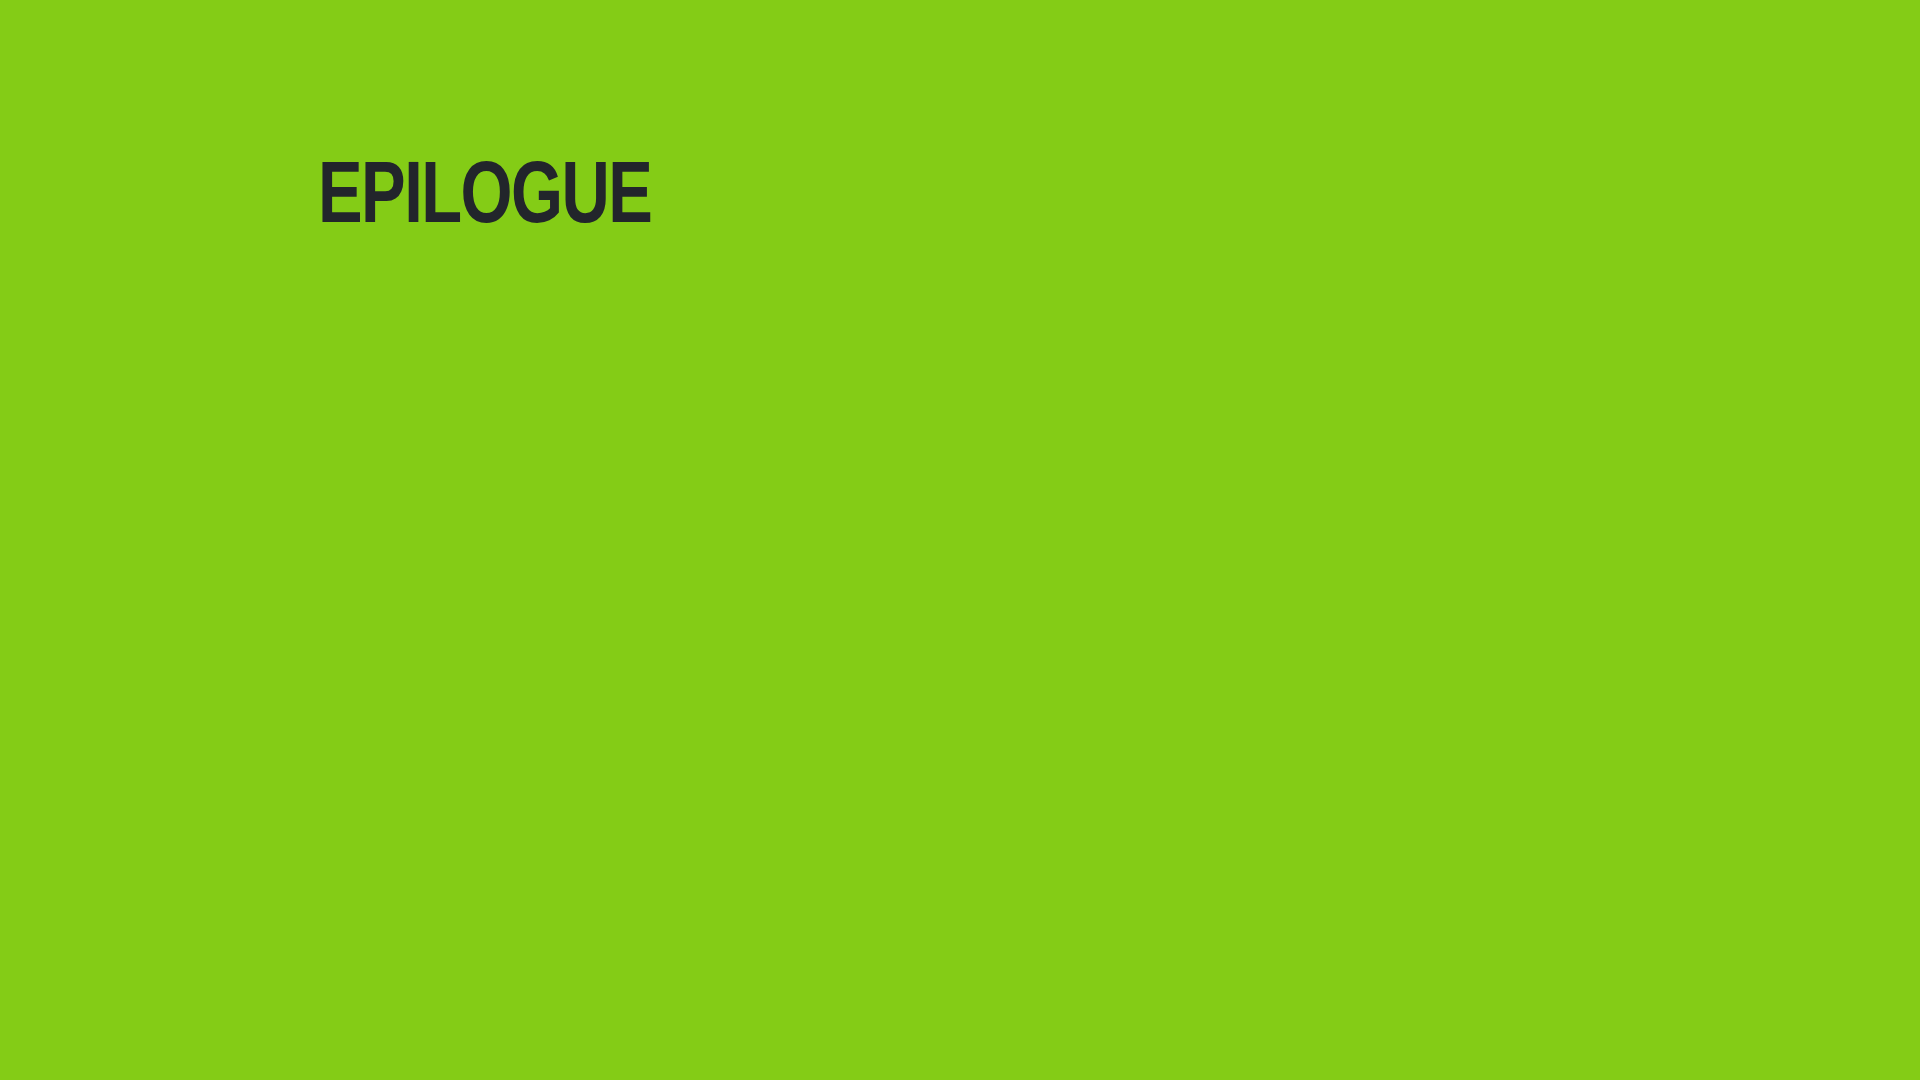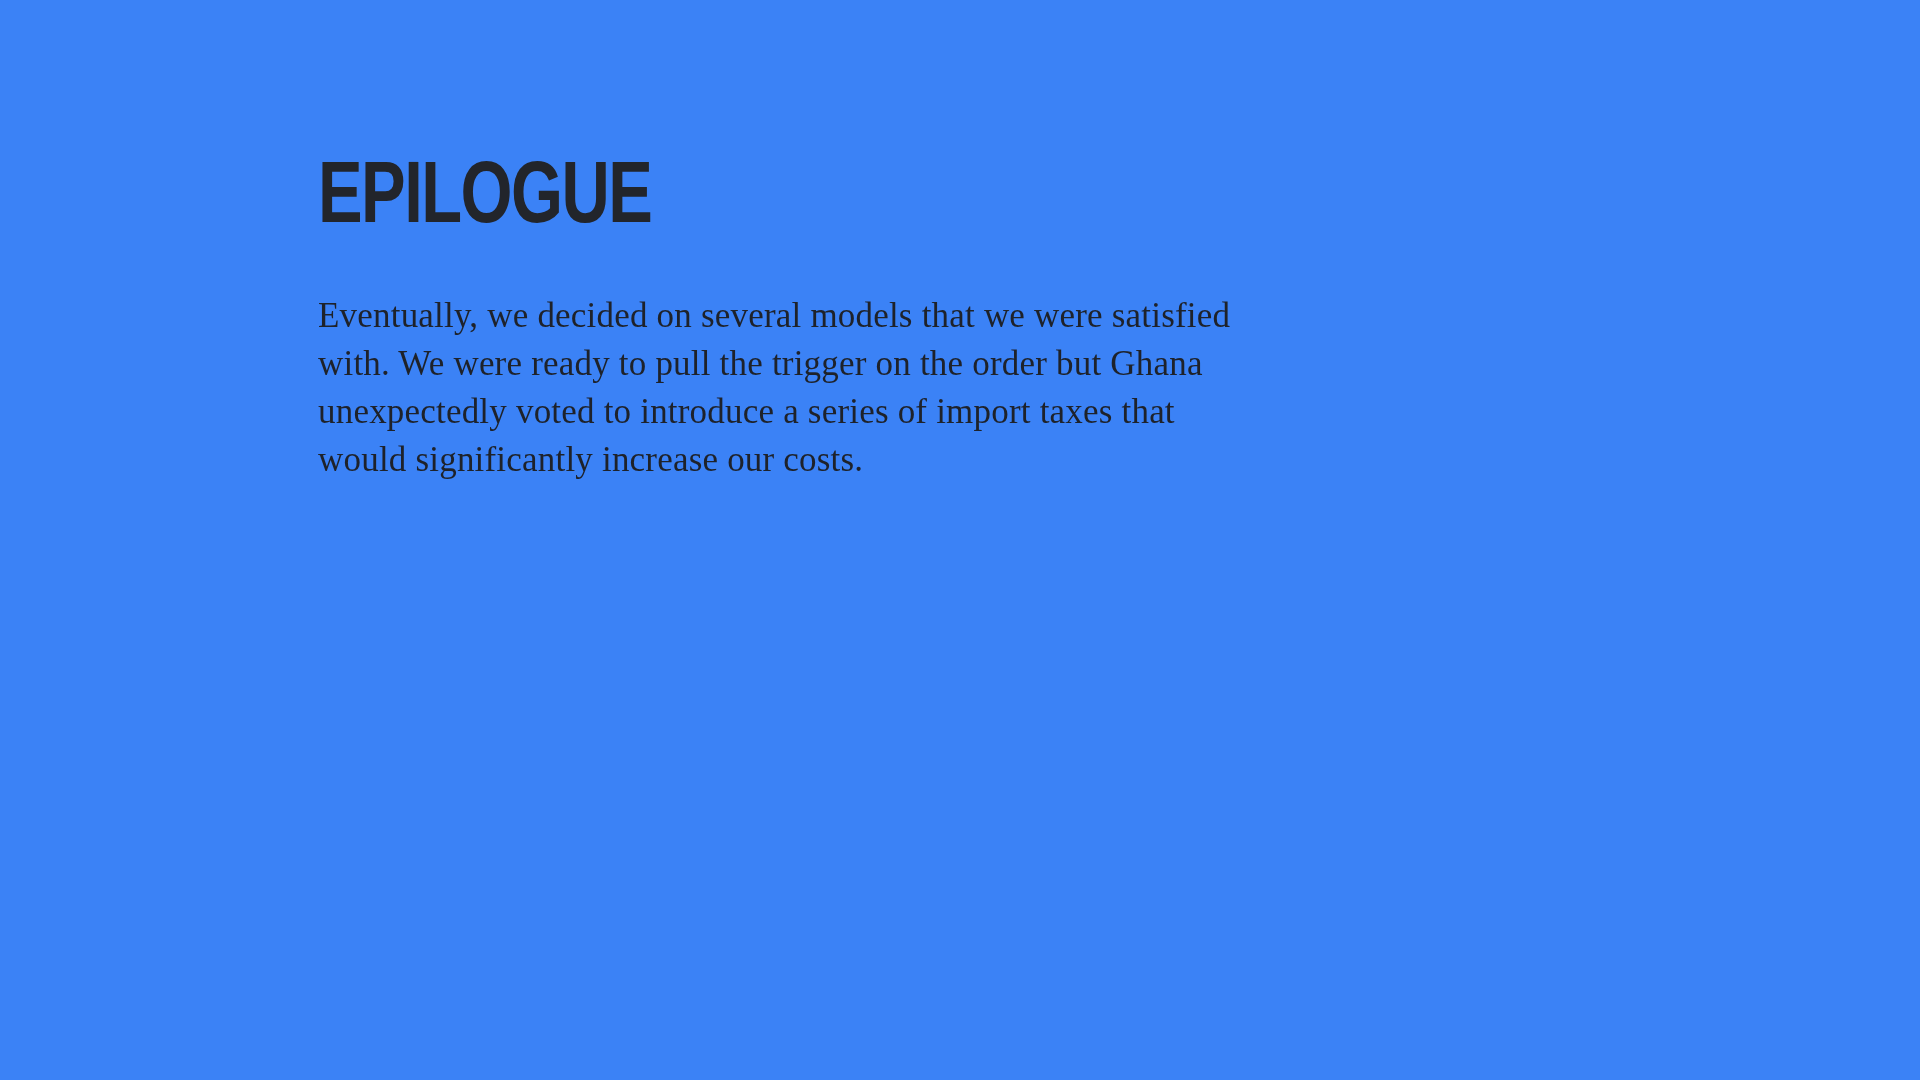--- a/index.html
+++ b/index.html
@@ -11,21 +11,21 @@
     width: 1920px;
     height: 1080px;
     overflow: hidden;
     font-family: "Liberation Serif", serif;
   }
   .page {
     box-sizing: border-box;
     padding: 148px 0 0 318px;
     width: 1920px;
     height: 1080px;
-    background: #3b82f6;
+    background: #84cc16;
   }
   .title {
     margin: 0 0 56px 0;
     font-family: "Liberation Sans", "DejaVu Sans", sans-serif;
     font-weight: 900;
     font-size: 88px;
     line-height: 1.0;
     color: #22252b;
     letter-spacing: -2px;
     transform: scaleX(0.76);
@@ -41,15 +41,14 @@
     color: #1e222a;
     letter-spacing: 0.2px;
   }
 </style>
 </head>
 <body>
 
 <main class="page">
   <h1 class="title">EPILOGUE</h1>
 
-  <p class="para">Eventually, we decided on several models that we were satisfied with. We were ready to pull the trigger on the order but Ghana unexpectedly voted to introduce a series of import taxes that would significantly increase our costs.</p>
 
 </main>
 
 </body></html>

